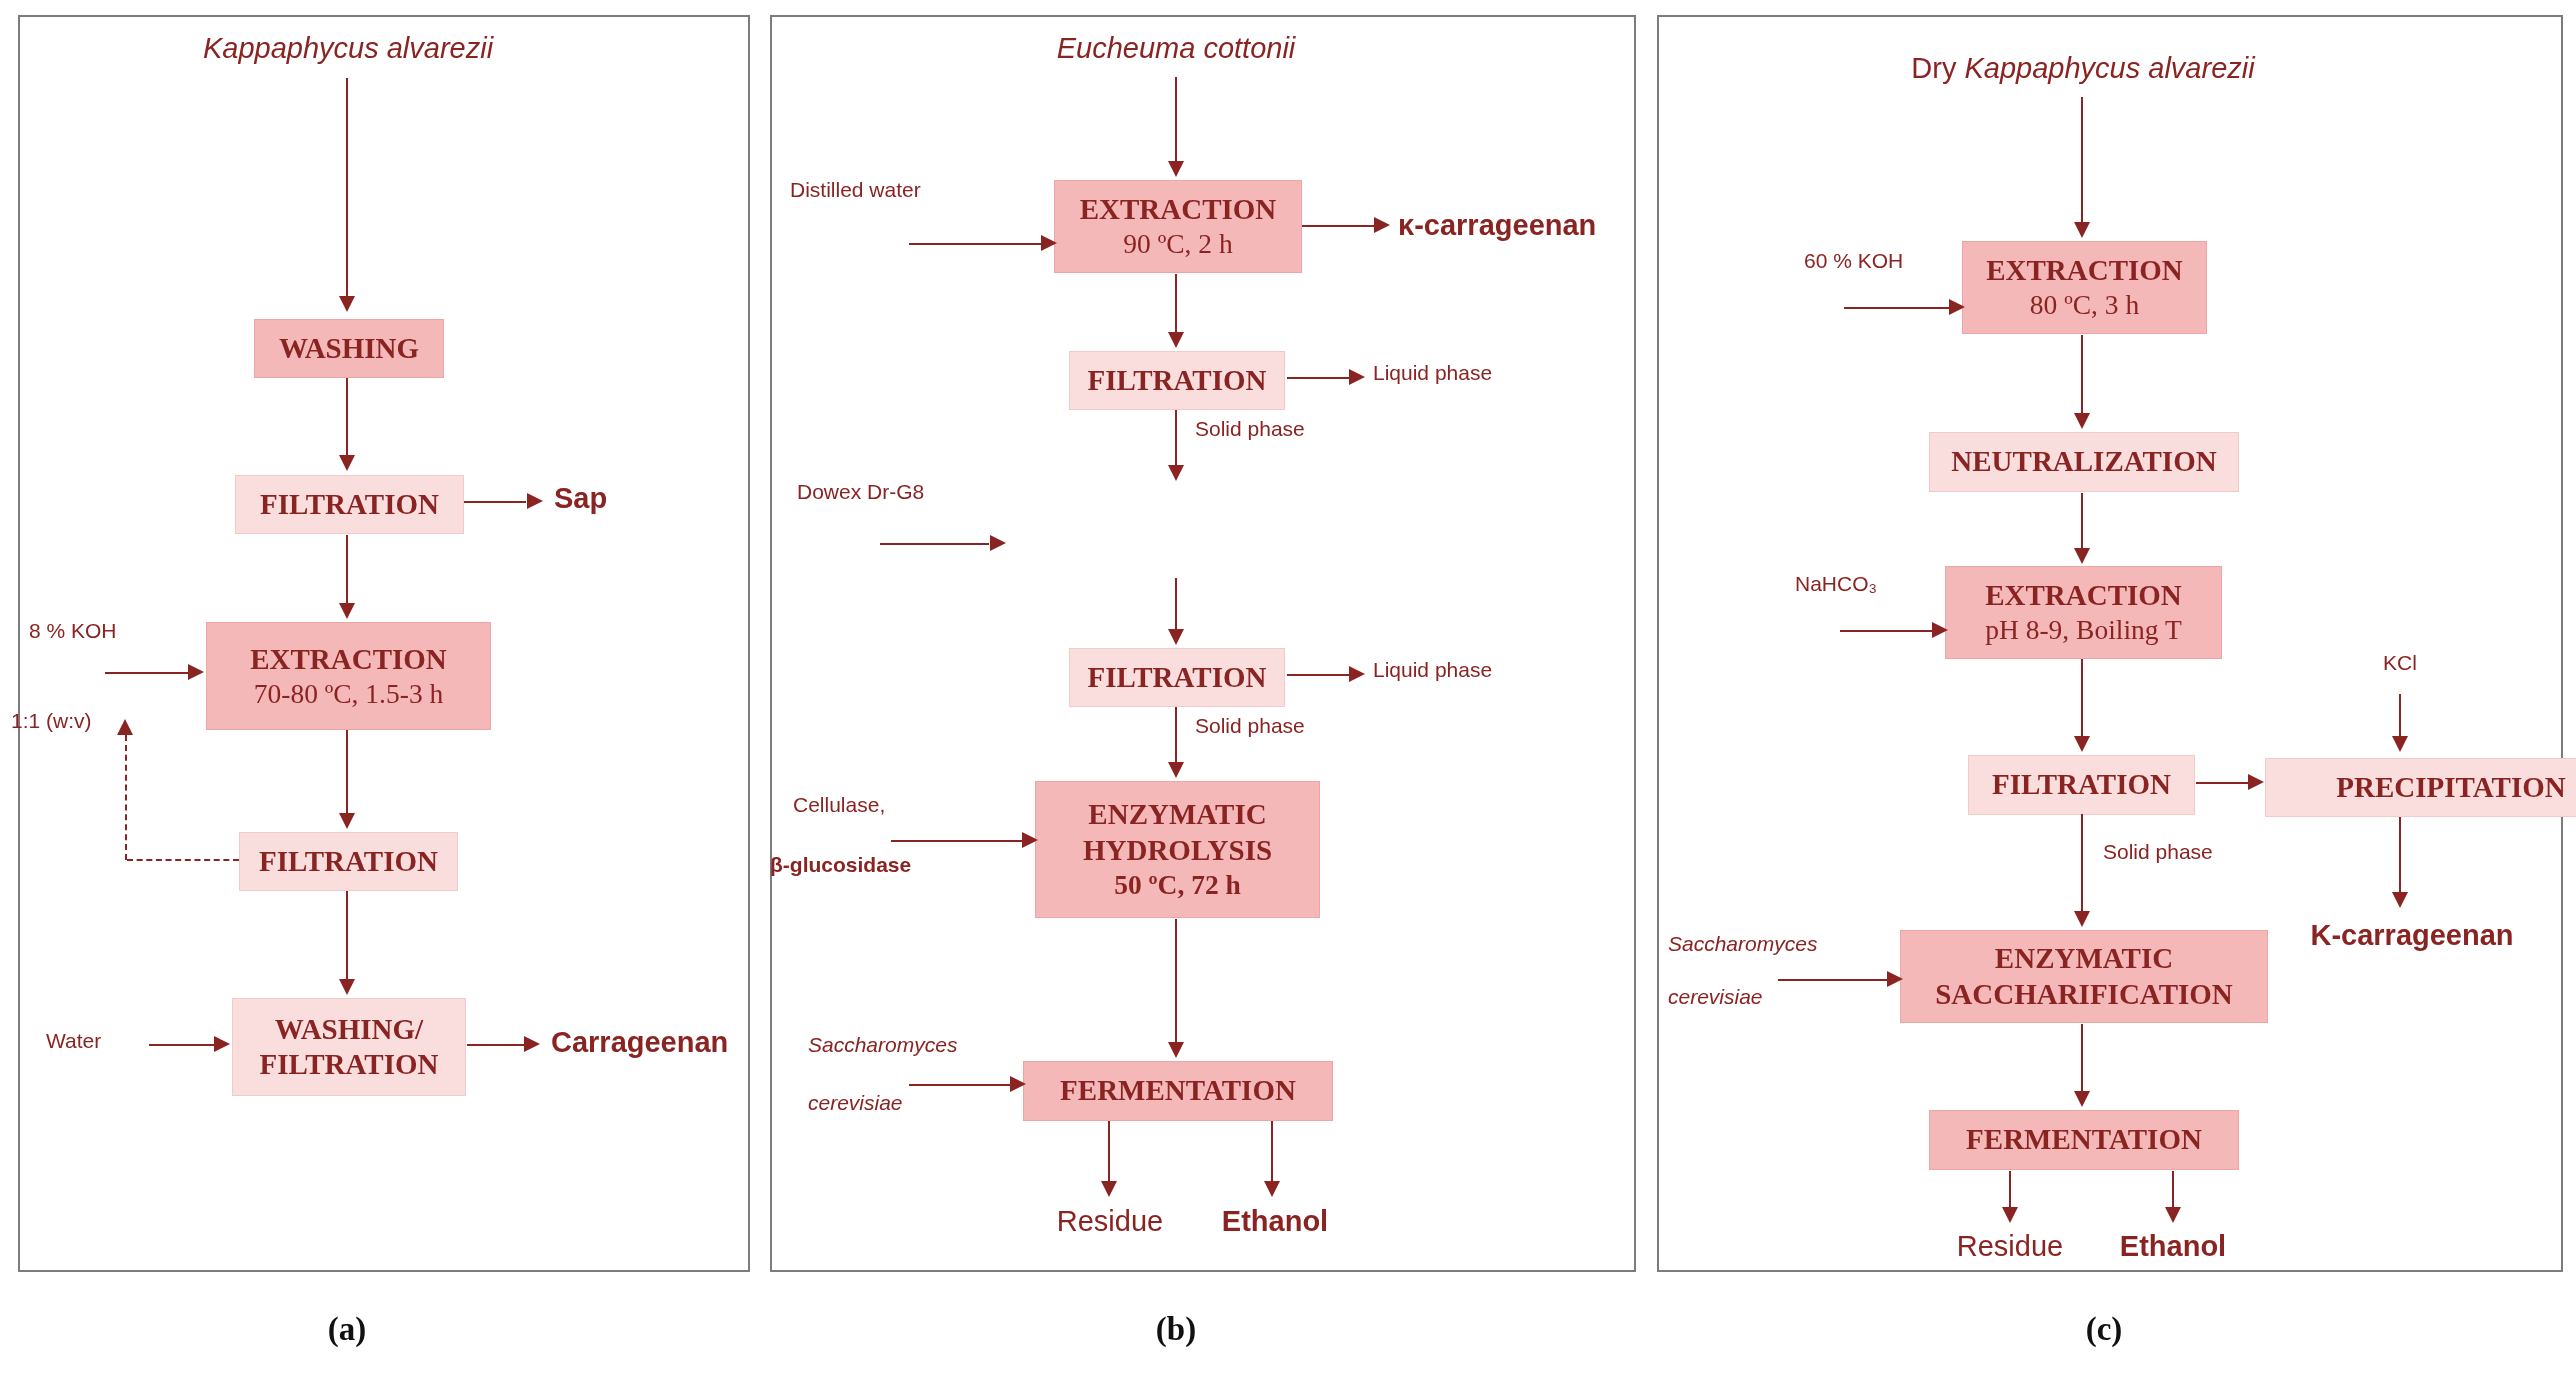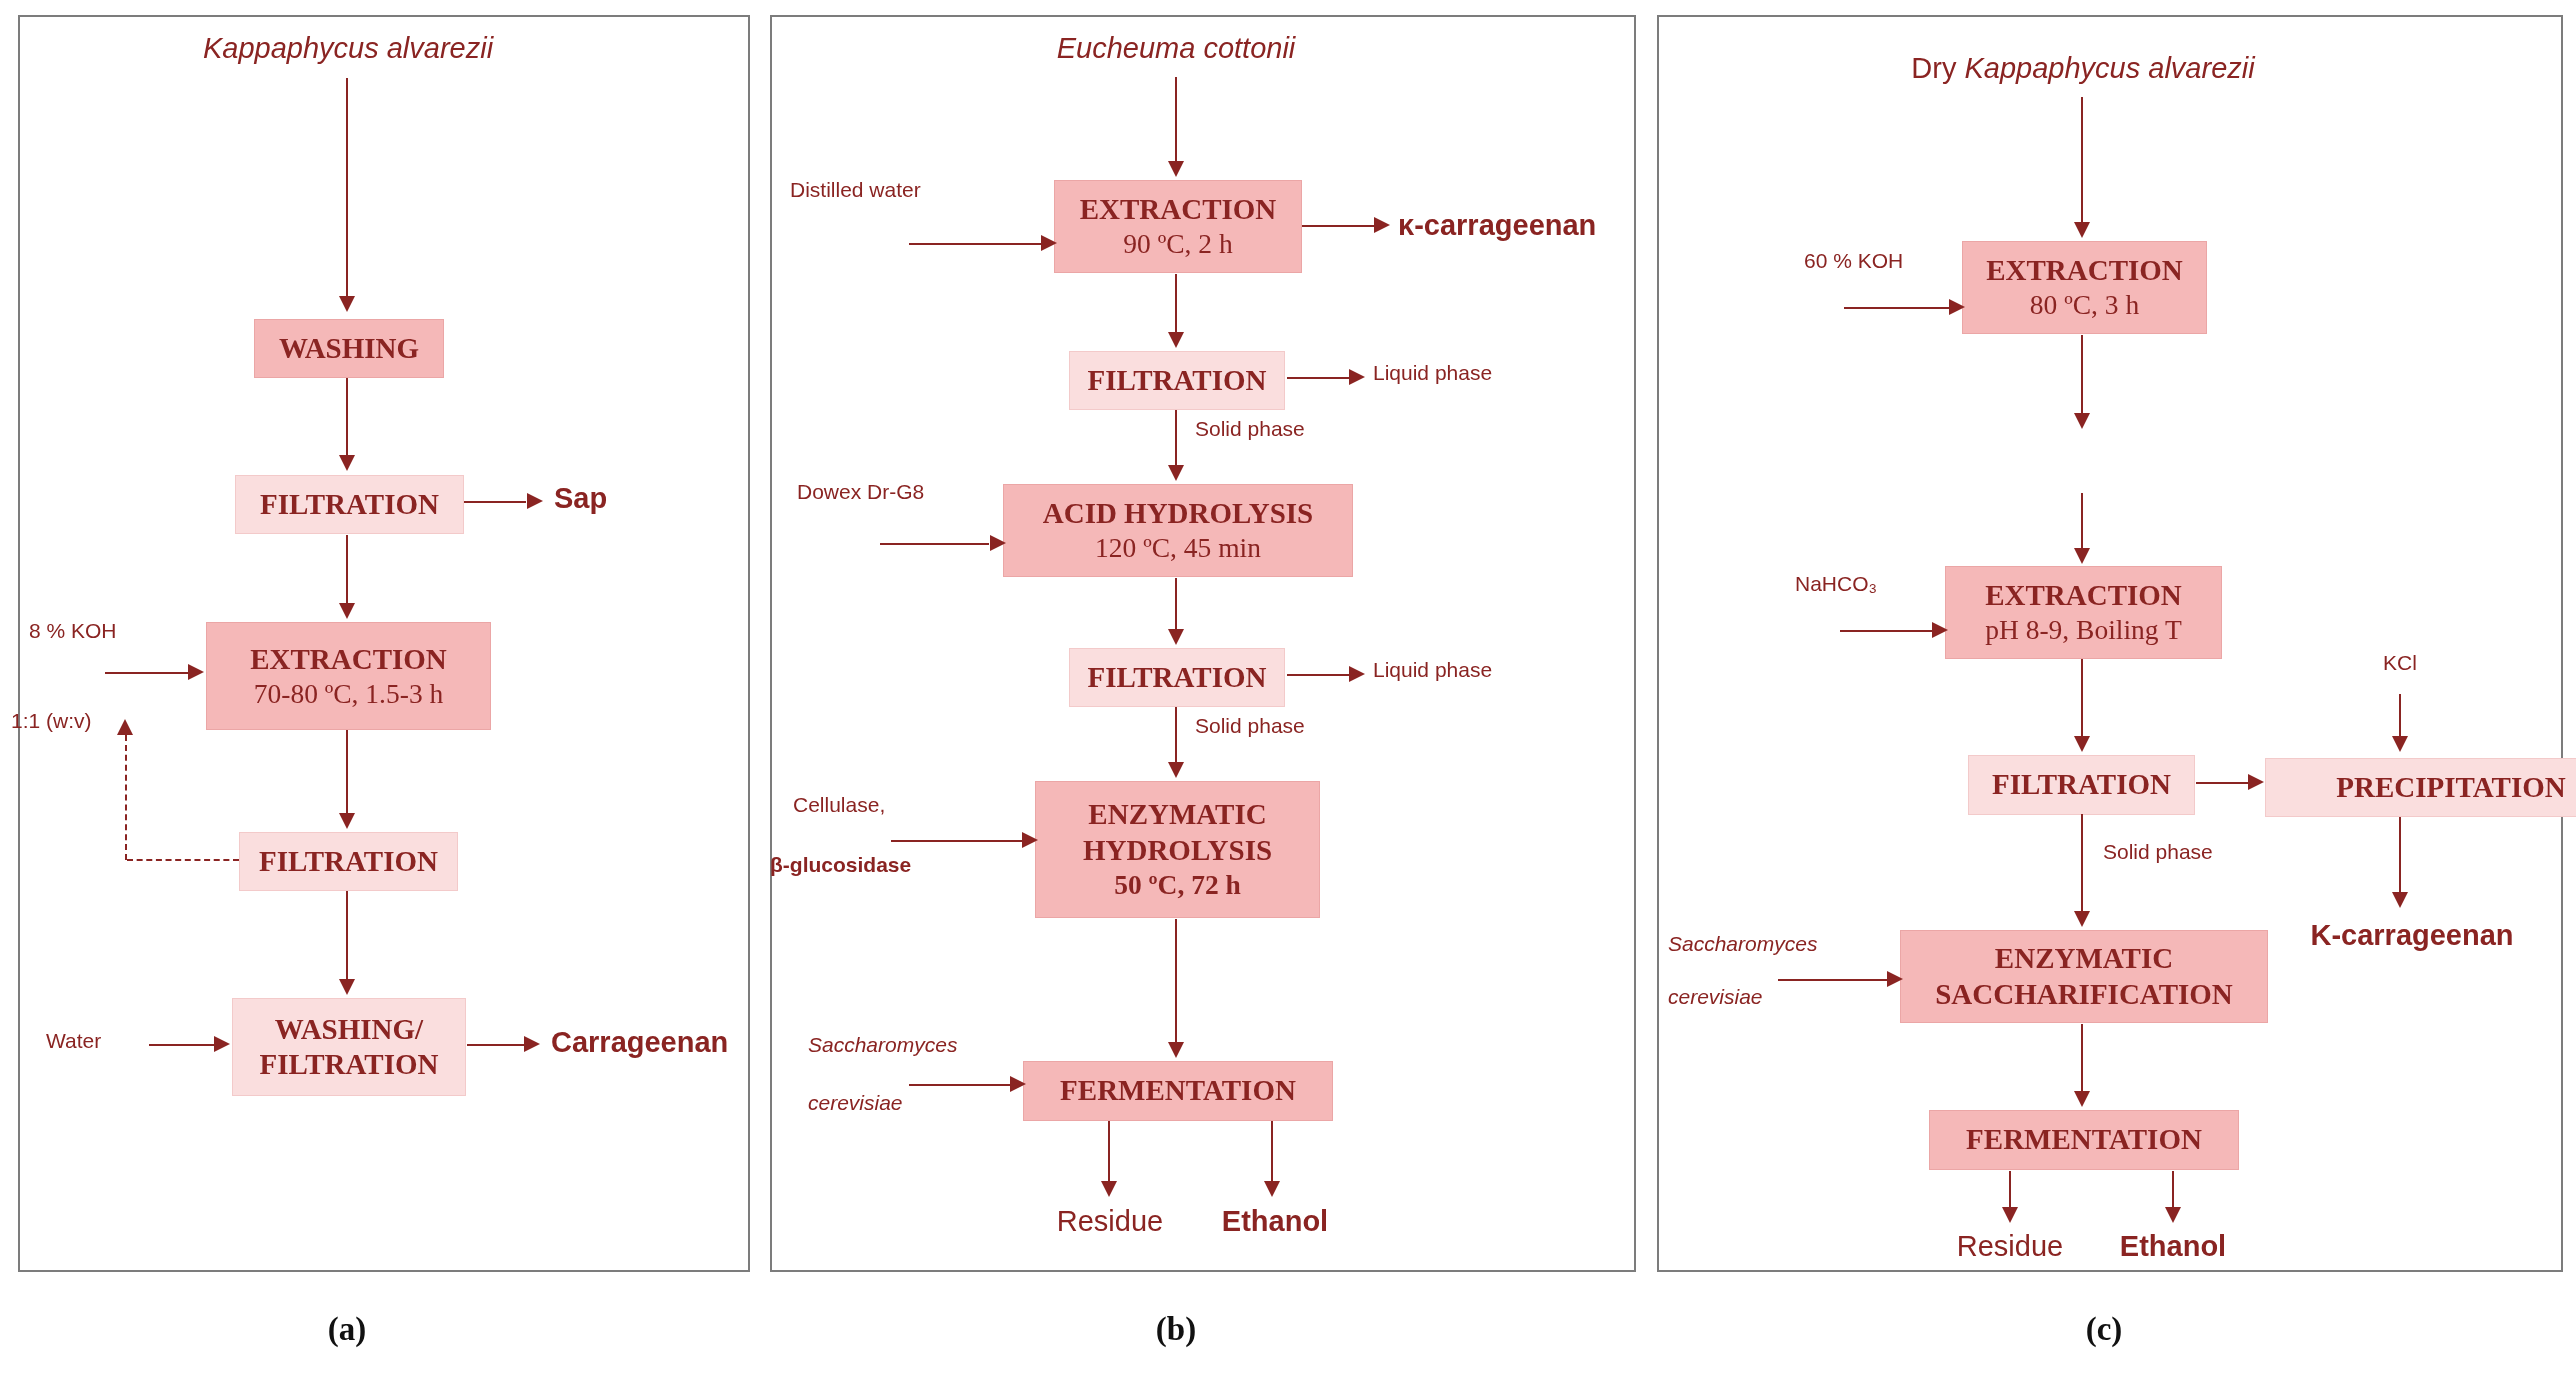--- a/index.html
+++ b/index.html
@@ -127,24 +127,20 @@
     <span class="bt">FILTRATION</span>
   </div>
   <div class="h" style="left:1287px;top:377px;width:62px;"></div>
   <div class="tr" style="left:1349px;top:369px;"></div>
   <div class="ann" style="left:1373px;top:361px;">Liquid phase</div>
 
   <div class="v" style="left:1175px;top:410px;height:57px;"></div>
   <div class="td" style="left:1168px;top:465px;"></div>
   <div class="ann" style="left:1195px;top:417px;">Solid phase</div>
 
-  <div class="box dark" style="left:1003px;top:484px;width:348px;height:91px;">
-    <span class="bt">ACID HYDROLYSIS</span>
-    <span class="bc">120 ºC, 45 min</span>
-  </div>
   <div class="ann" style="left:797px;top:480px;width:181px;">Dowex Dr-G8</div>
   <div class="h" style="left:880px;top:543px;width:109px;"></div>
   <div class="tr" style="left:990px;top:535px;"></div>
 
   <div class="v" style="left:1175px;top:578px;height:52px;"></div>
   <div class="td" style="left:1168px;top:629px;"></div>
 
   <div class="box light" style="left:1069px;top:648px;width:214px;height:57px;">
     <span class="bt">FILTRATION</span>
   </div>
@@ -201,20 +197,23 @@
     <span class="bt">EXTRACTION</span>
     <span class="bc">80 ºC, 3 h</span>
   </div>
   <div class="ann" style="left:1804px;top:249px;width:145px;">60 % KOH</div>
   <div class="h" style="left:1844px;top:307px;width:105px;"></div>
   <div class="tr" style="left:1949px;top:299px;"></div>
 
   <div class="v" style="left:2081px;top:335px;height:80px;"></div>
   <div class="td" style="left:2074px;top:413px;"></div>
 
+  <div class="box light" style="left:1929px;top:432px;width:308px;height:58px;">
+    <span class="bt">NEUTRALIZATION</span>
+  </div>
 
   <div class="v" style="left:2081px;top:493px;height:57px;"></div>
   <div class="td" style="left:2074px;top:548px;"></div>
 
   <div class="box dark" style="left:1945px;top:566px;width:275px;height:91px;">
     <span class="bt">EXTRACTION</span>
     <span class="bc">pH 8-9, Boiling T</span>
   </div>
   <div class="ann" style="left:1795px;top:572px;width:138px;">NaHCO₃</div>
   <div class="h" style="left:1840px;top:630px;width:92px;"></div>

